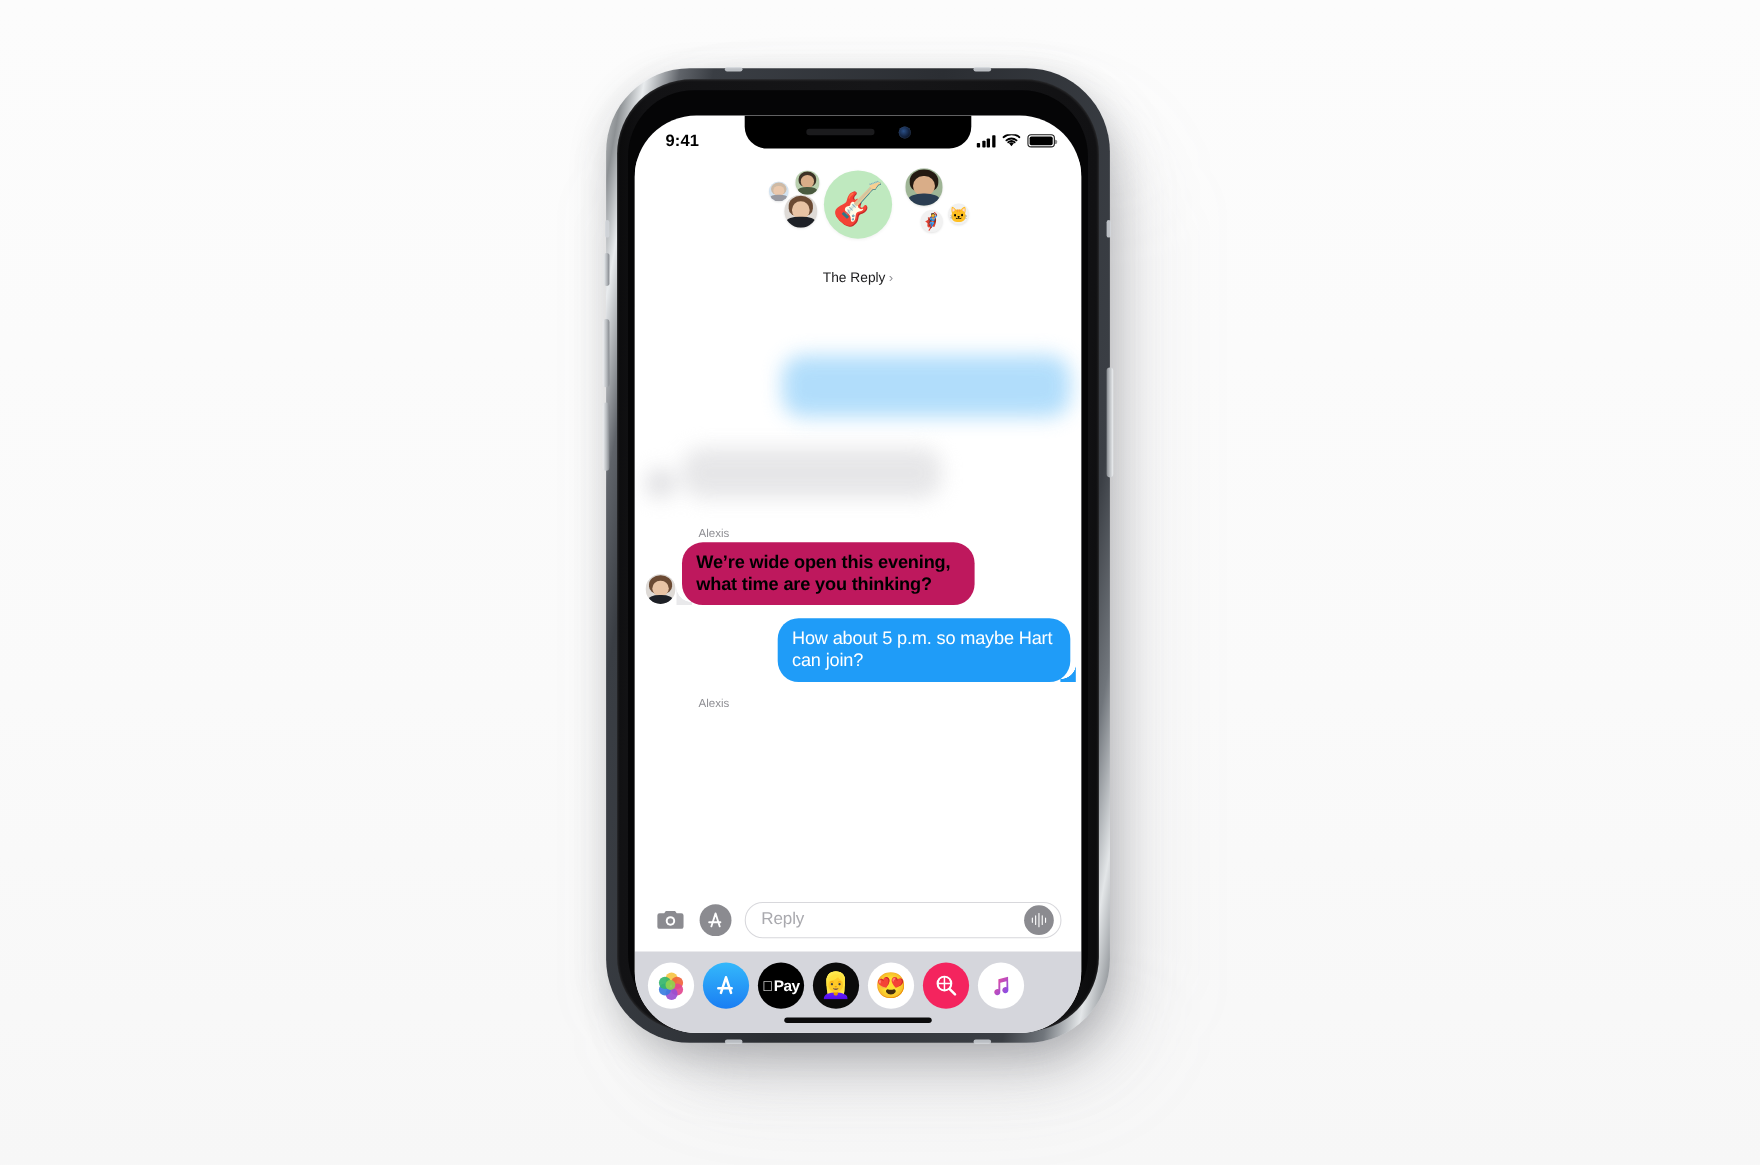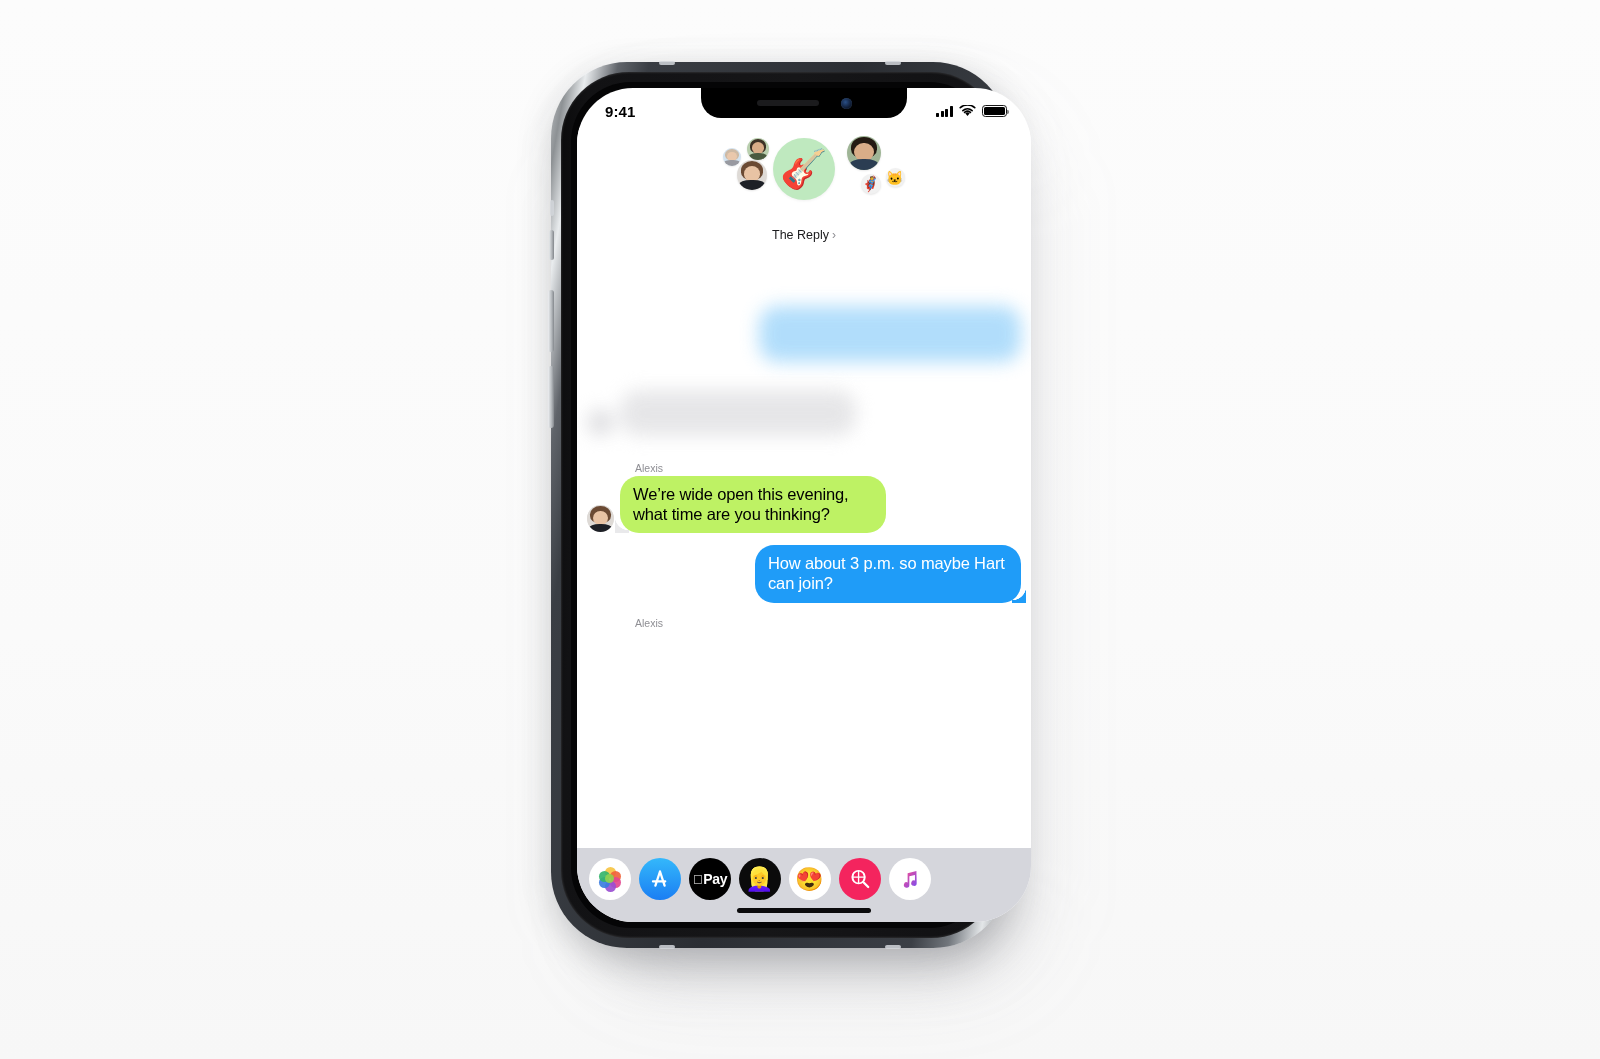--- a/index.html
+++ b/index.html
@@ -65,22 +65,22 @@
     position: absolute;
     left: 20px; top: 20px;
     width: 418px; height: 846px;
     border-radius: 60px;
     background: #050506;
   }
 
   
   .screen {
     position: absolute;
-    left: 26px; top: 26px;
-    width: 454px; height: 834px;
+    left: 26px; top: 43px;
+    width: 406px; height: 834px;
     border-radius: 56px;
     overflow: hidden;
     background: #ffffff;
   }
 
   
   .btn-mute {
     position: absolute; left: -2px; top: 168px;
     width: 5px; height: 30px; border-radius: 3px;
     background: linear-gradient(90deg,#e7eaec,#aeb2b6 60%,#81858a);
@@ -226,21 +226,21 @@
   .bubble {
     max-width: 266px;
     padding: 8px 13px 9px;
     border-radius: 19px;
     font-size: 16.5px;
     line-height: 1.22;
     letter-spacing: -0.15px;
     position: relative;
     word-wrap: break-word;
   }
-  .bubble.in { background: #bef264; color: #000; }
+  .bubble.in { background: #be185d; color: #000; font-weight: bold; }
   .bubble.out { background: #1f9cf8; color: #fff; }
   .bubble.in::after {
     content:''; position:absolute; left:-5px; bottom:0;
     width: 14px; height: 17px;
     background: radial-gradient(circle at 100% 0, rgba(0,0,0,0) 14px, #e9e9eb 14.5px);
   }
   .bubble.out::after {
     content:''; position:absolute; right:-5px; bottom:0;
     width: 14px; height: 17px;
     background: radial-gradient(circle at 0 0, rgba(0,0,0,0) 14px, #1f9cf8 14.5px);
@@ -447,28 +447,55 @@
                 <div class="hair"></div>
                   <div class="skin"></div>
                   <div class="body"></div>
               </div>
             </div>
             <div class="bubble in">We’re wide open this evening, what time are you thinking?</div>
           </div>
         </div>
 
         <div class="row out" style="margin-top:12px;">
-          <div class="bubble out">How about 3 p.m. so maybe Hart can join?</div>
+          <div class="bubble out">How about 5 p.m. so maybe Hart can join?</div>
         </div>
 
         <div style="margin-top:14px;">
           <div class="sender-name">Alexis</div>
         </div>
       </div>
 
+      <div class="inputbar">
+        <div class="icon-btn cam-ic">
+          <svg width="25" height="20" viewBox="0 0 25 20">
+            <path d="M2.6 4.2h4.2l1.5-2.1h8.4l1.5 2.1h4.2a2 2 0 0 1 2 2v10.2a2 2 0 0 1-2 2H2.6a2 2 0 0 1-2-2V6.2a2 2 0 0 1 2-2z" fill="#8b8b90"></path>
+            <circle cx="12.5" cy="11.2" r="4.3" fill="#fff"></circle>
+            <circle cx="12.5" cy="11.2" r="2.5" fill="#8b8b90"></circle>
+          </svg>
+        </div>
+        <div class="icon-btn appstore-ic">
+          <svg width="19" height="19" viewBox="0 0 24 24">
+            <path d="M12 4.2 L16.8 19.2 M12 4.2 L7.2 19.2 M4.6 14.4 H17.6" stroke="#fff" stroke-width="2.1" stroke-linecap="round" fill="none"></path>
+          </svg>
+        </div>
+
+        <div class="reply-field">
+          <div class="reply-ph">Reply</div>
+          <div class="audio-btn">
+            <div class="wave">
+              <i></i>
+                <i></i>
+                <i></i>
+                <i></i>
+                <i></i>
+            </div>
+          </div>
+        </div>
+      </div>
 
       <div class="appdrawer">
 
         <div class="app-pill app-photos">
           <div class="flower">
             <span class="pz" style="left:7.5px;top:1px;background:#f6c444"></span>
             <span class="pz" style="left:13px;top:4.5px;background:#f0643c"></span>
             <span class="pz" style="left:13px;top:11px;background:#e2468f"></span>
             <span class="pz" style="left:7.5px;top:14.5px;background:#9a4fd1"></span>
             <span class="pz" style="left:2px;top:11px;background:#3b7de0"></span>

